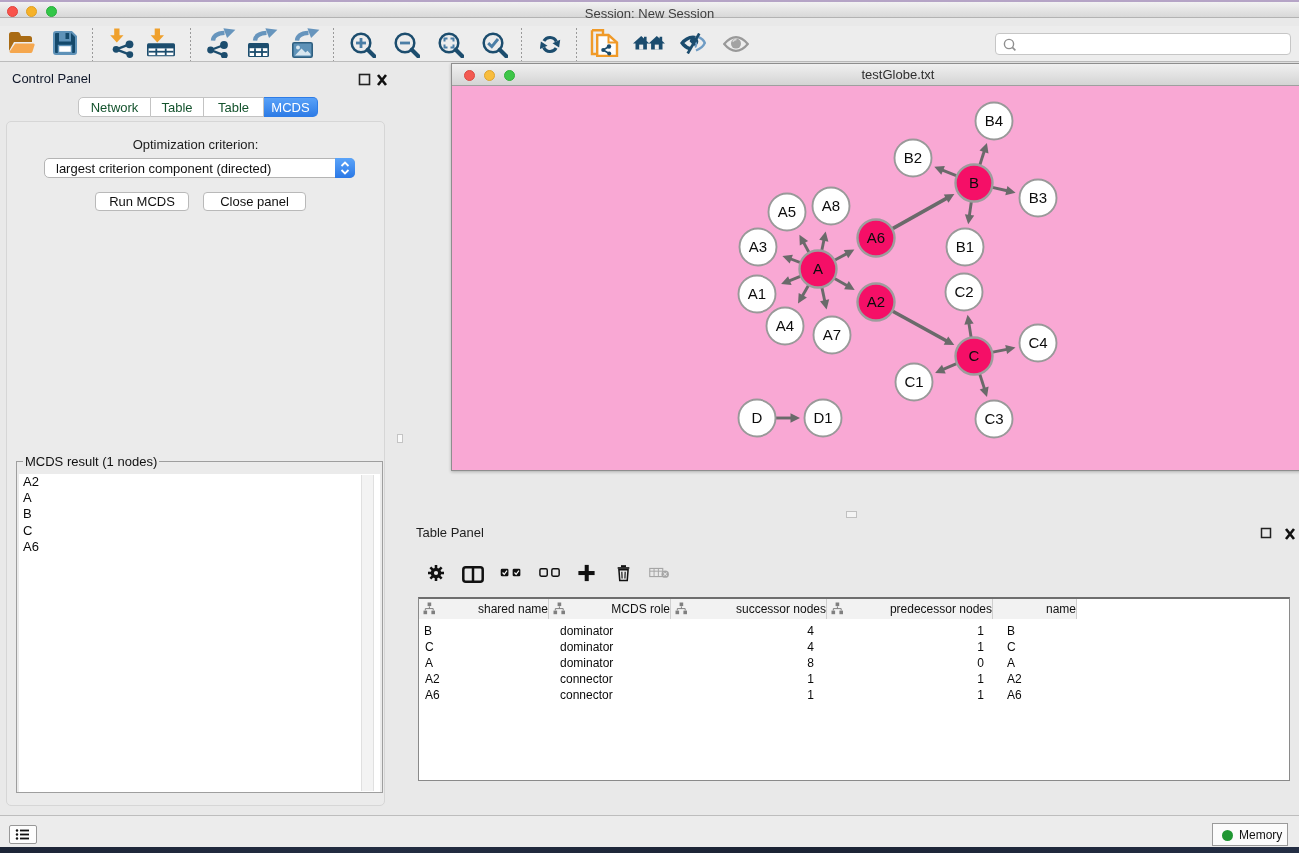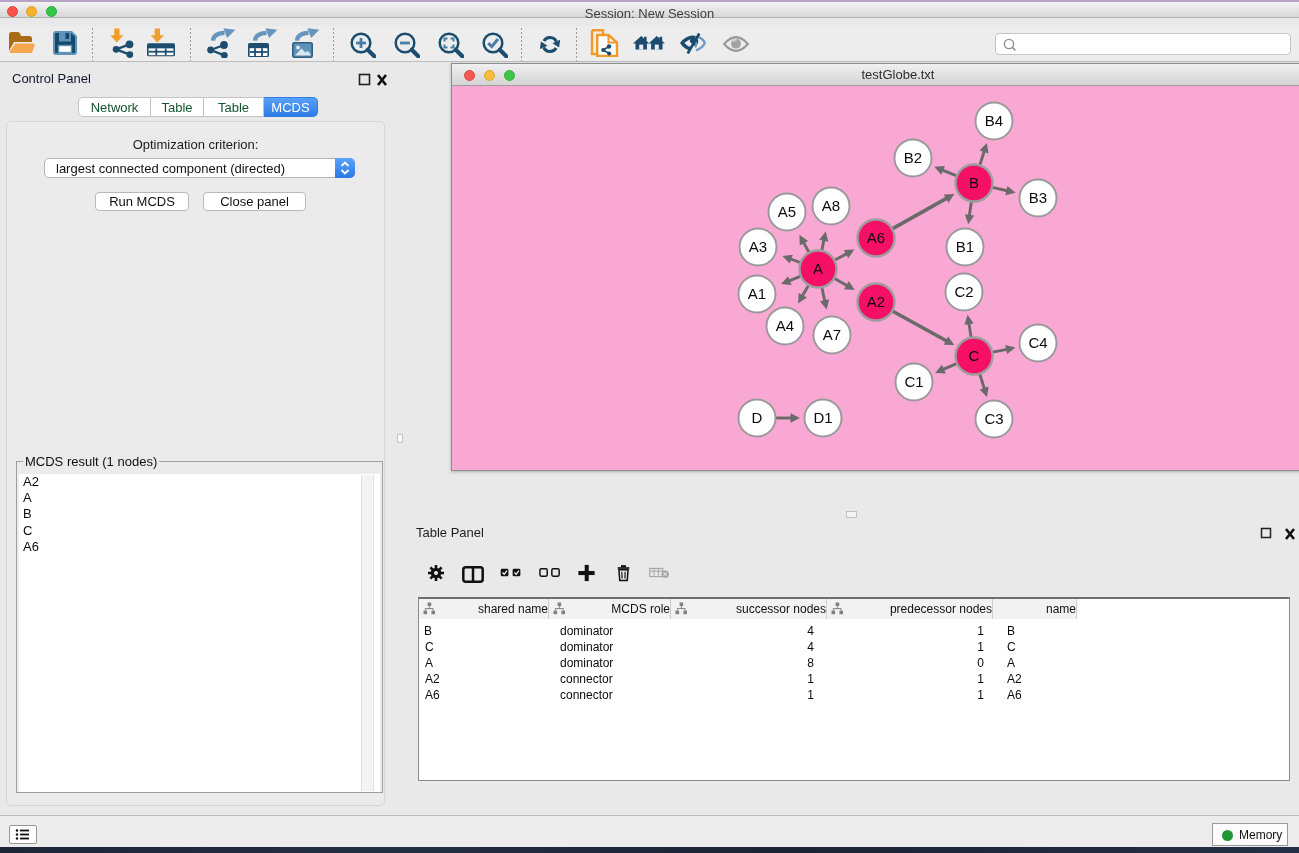--- a/index.html
+++ b/index.html
@@ -238,21 +238,21 @@
   </svg>
   <div class="tabs" style="left:78px;top:35px">
     <div class="tab first" style="width:73px">Network</div>
     <div class="tab" style="width:53px">Table</div>
     <div class="tab" style="width:60px">Table</div>
     <div class="tab last sel" style="width:54px">MCDS</div>
   </div>
   <div id="cpcontent">
     <div id="optlabel">Optimization criterion:</div>
     <div id="dropdown">
-      <div class="txt">largest connected component (directed)</div>
+      <div class="txt">largest criterion component (directed)</div>
       <div class="step">
         <svg width="20" height="20" viewBox="0 0 20 20">
           <path d="M6.5 8 L10 4.5 L13.5 8" fill="none" stroke="#fff" stroke-width="1.8"></path>
           <path d="M6.5 12 L10 15.5 L13.5 12" fill="none" stroke="#fff" stroke-width="1.8"></path>
         </svg>
       </div>
     </div>
     <div class="btn" style="left:88px;top:70px;width:94px">Run MCDS</div>
     <div class="btn" style="left:196px;top:70px;width:103px">Close panel</div>
   </div>

